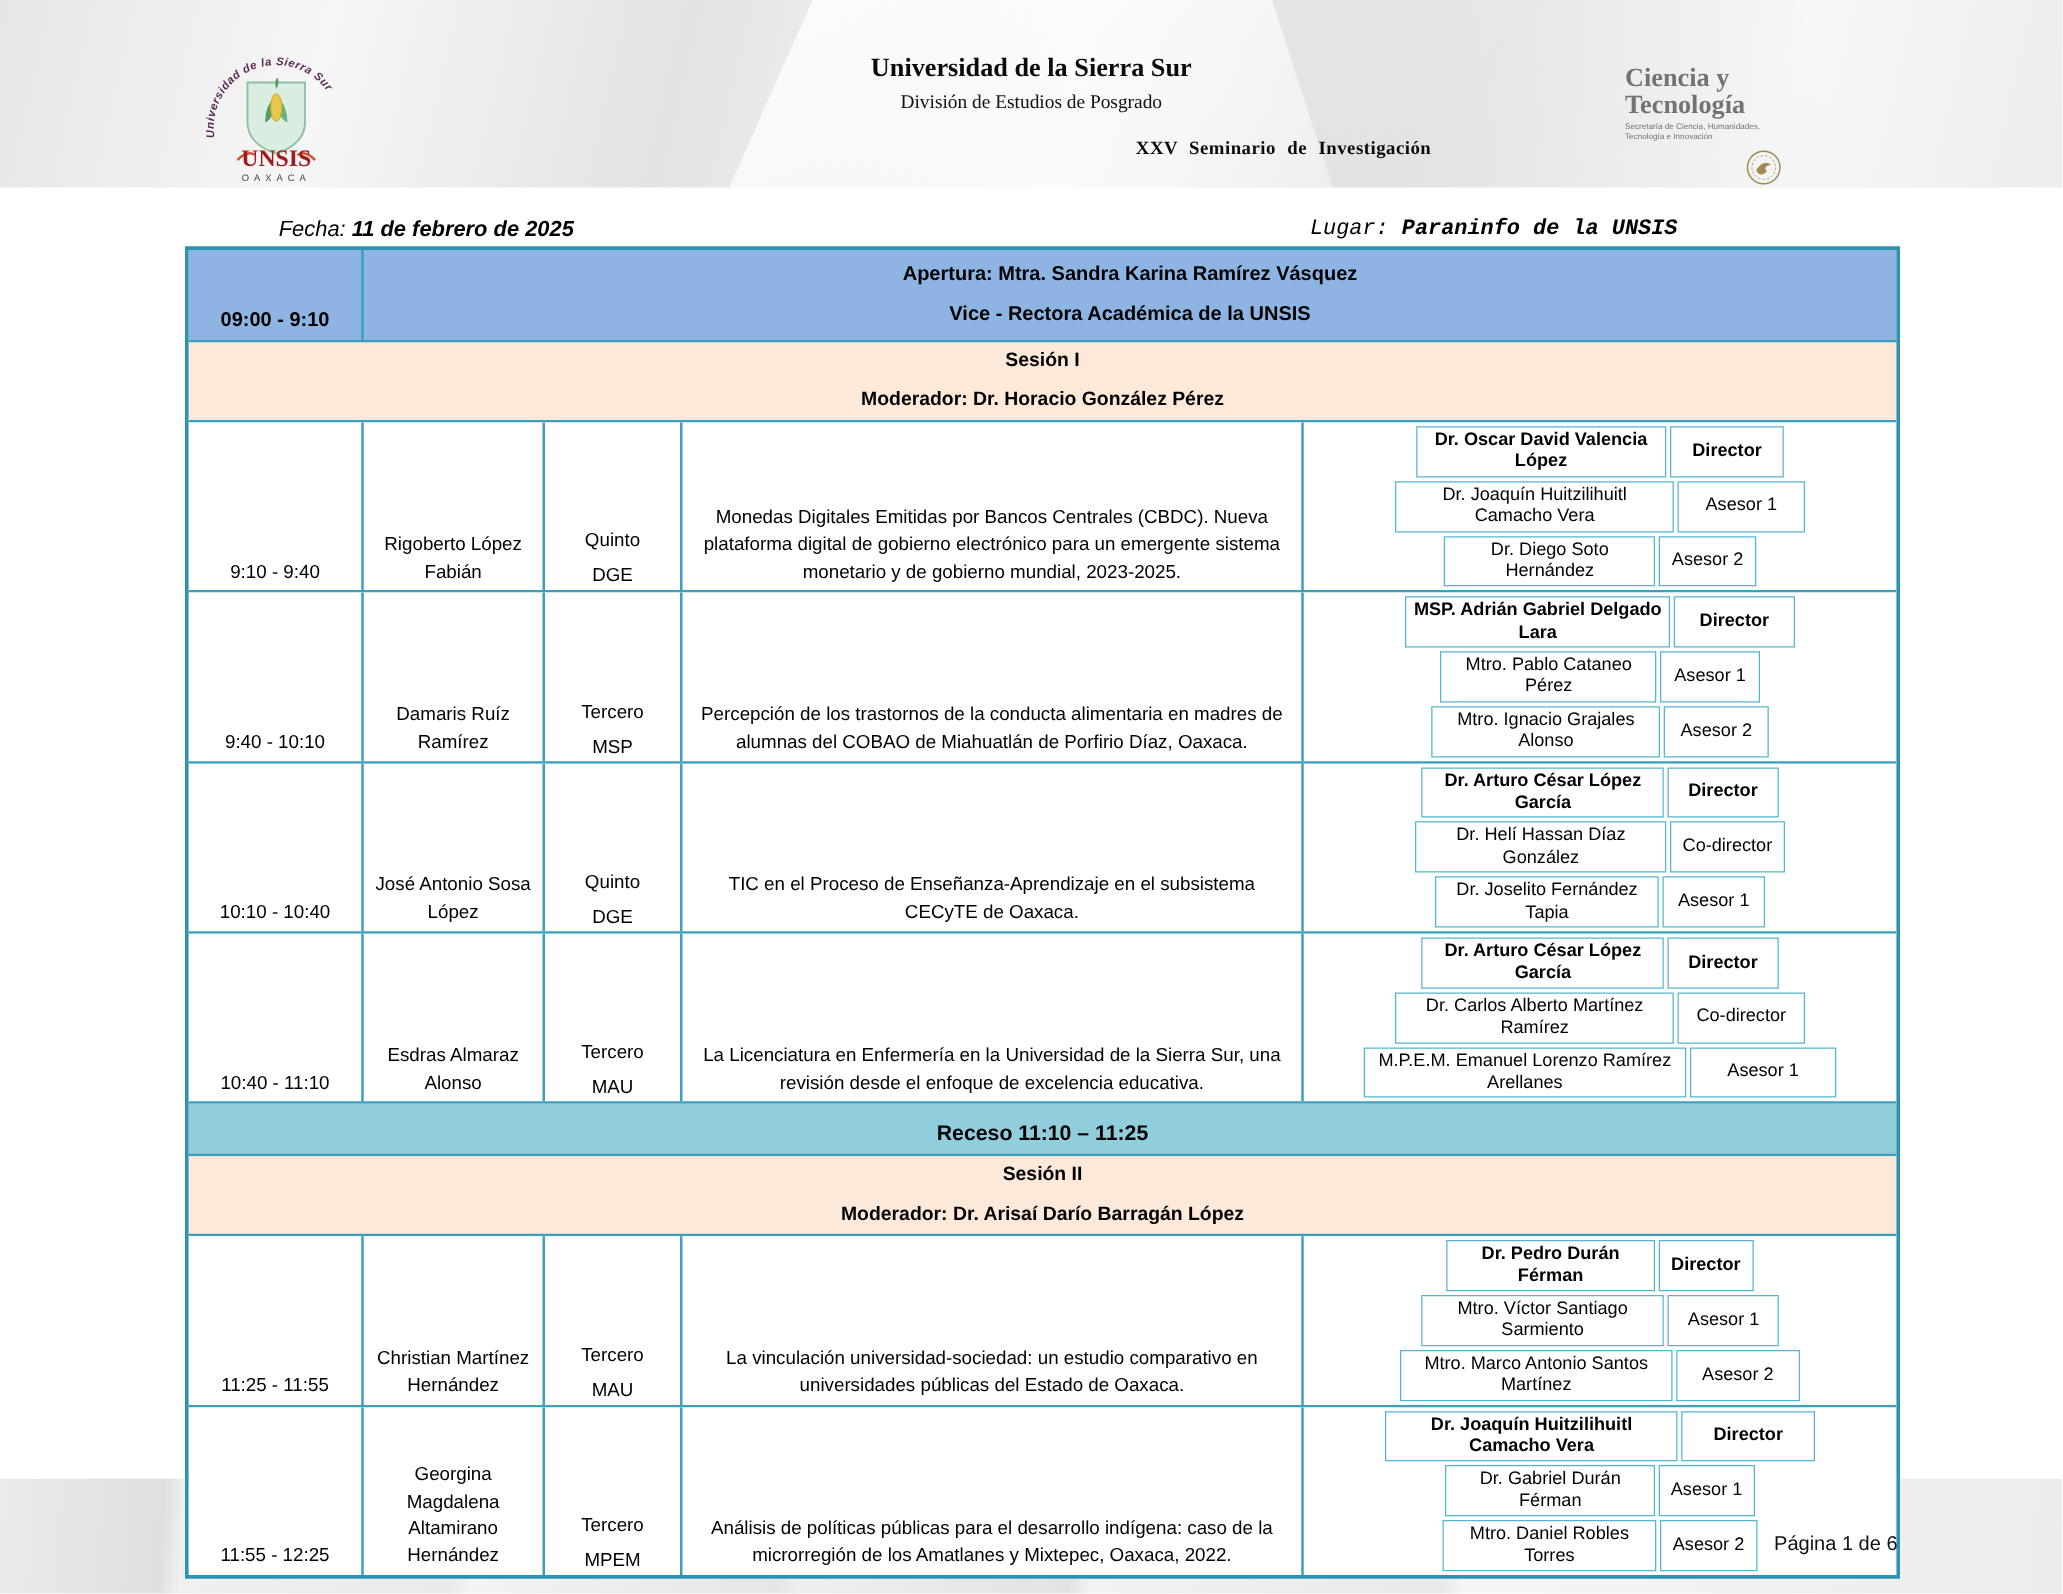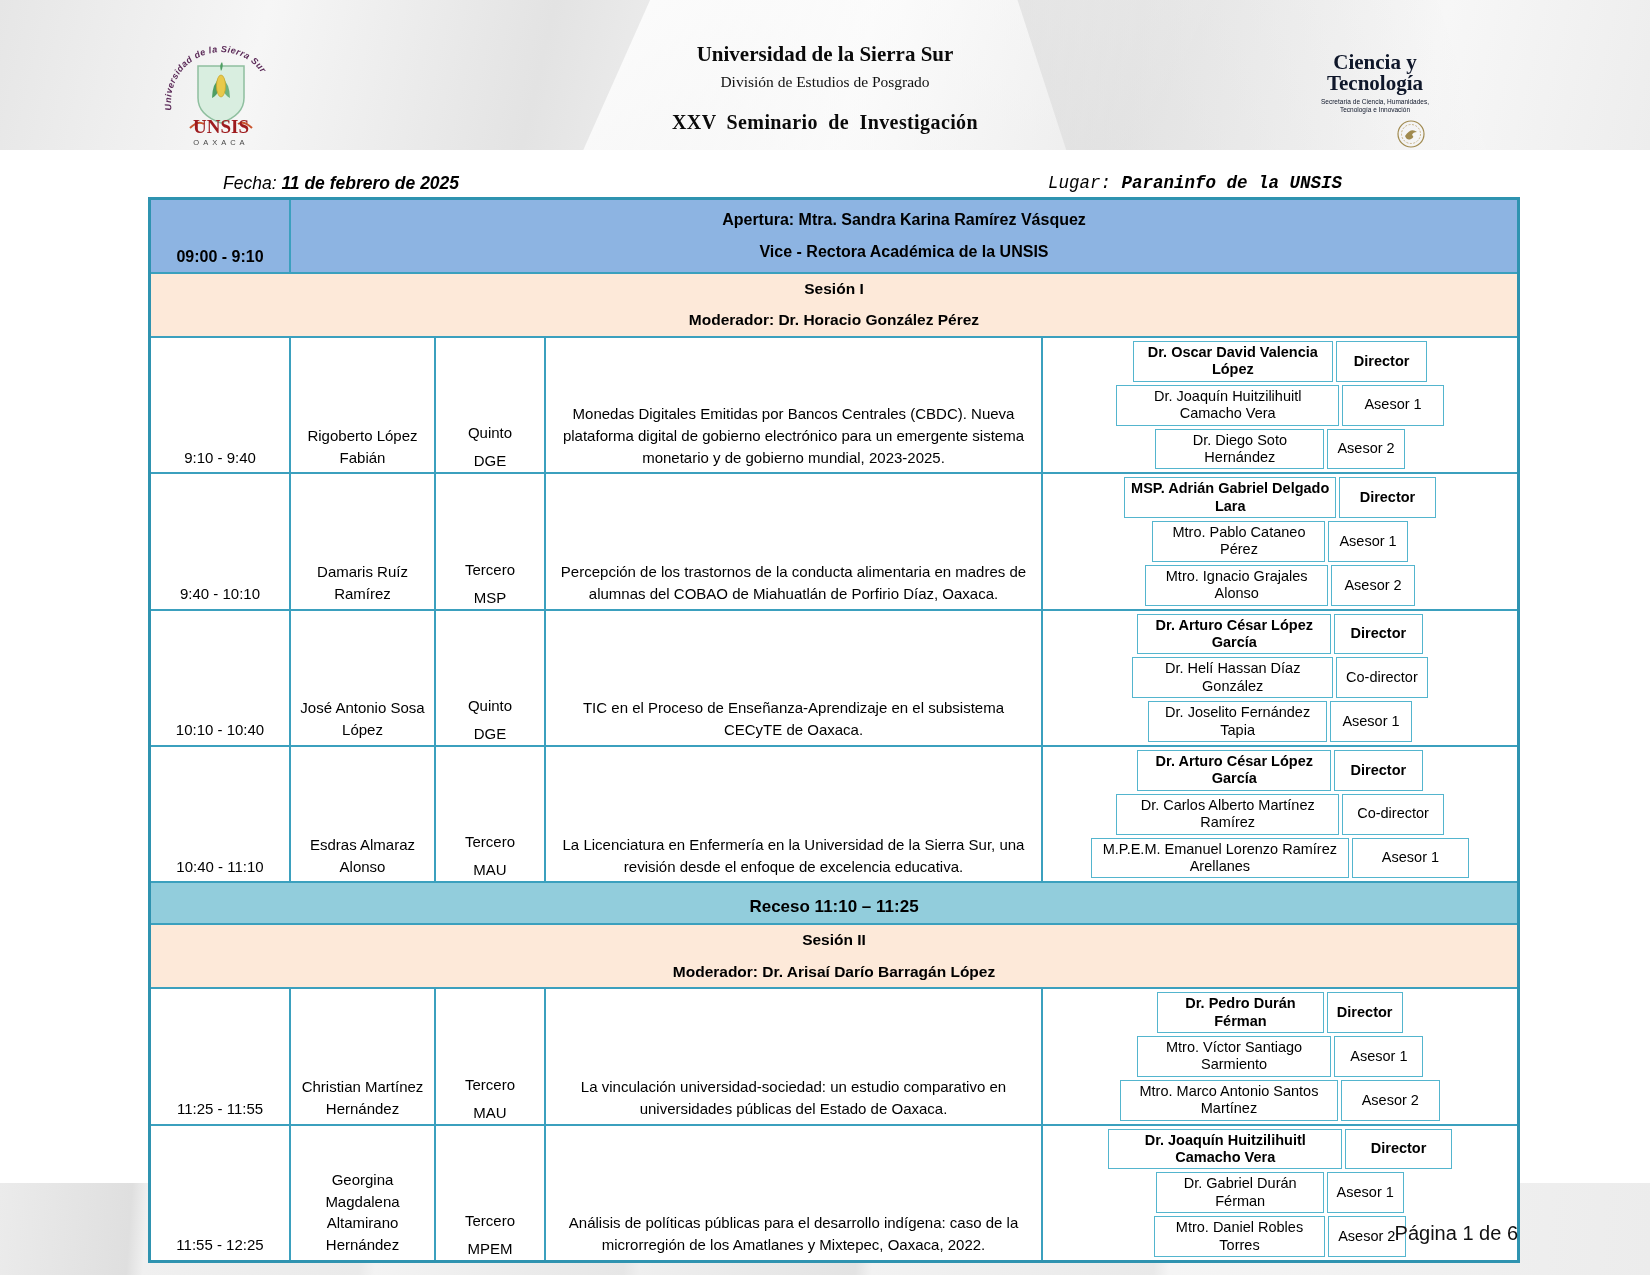--- a/index.html
+++ b/index.html
@@ -11,33 +11,33 @@
   .banner { position:absolute; top:0; left:0; width:1650px; height:150px; overflow:hidden;
     background:linear-gradient(103deg,#e6e6e6 0%,#f6f6f6 16%,#e3e3e3 33%,#fbfbfb 52%,#ebebeb 68%,#f7f7f7 86%,#ededed 100%); }
   .banner::before { content:''; position:absolute; left:610px; top:-60px; width:560px; height:300px;
     background:linear-gradient(115deg, rgba(255,255,255,0.85), rgba(230,230,230,0.25)); transform:skewX(-24deg); }
   .banner::after { content:''; position:absolute; left:1050px; top:-30px; width:420px; height:260px;
     background:linear-gradient(100deg, rgba(215,215,215,0.55), rgba(255,255,255,0.1)); transform:skewX(18deg); }
 
   
   .footband { position:absolute; bottom:0; left:0; width:1650px; height:92px;
     background:linear-gradient(94deg,#ebebeb 0%,#dfdfdf 8%,#f0f0f0 9%,#eaeaea 22%,#f3f3f3 23%,#e6e6e6 38%,#efefef 39%,#e3e3e3 52%,#f2f2f2 53%,#e9e9e9 70%,#f5f5f5 71%,#ececec 100%); }
-  .pagenum { position:absolute; right:132px; bottom:30px; font-size:20px; color:#111; }
+  .pagenum { position:absolute; right:132px; bottom:30px; font-size:16px; color:#111; }
 
   
   .head-center { position:absolute; top:42px; left:50%; transform:translateX(-50%); width:640px; text-align:center;
     font-family:"Liberation Serif", serif; }
   .head-univ { font-size:21px; font-weight:bold; color:#0a0a0a; }
   .head-div  { font-size:15.5px; margin-top:6px; color:#111; }
-  .head-sem  { font-size:20px; font-weight:bold; margin-top:20px; word-spacing:5px; letter-spacing:0.4px; color:#0a0a0a; }
+  .head-sem  { font-size:15px; font-weight:bold; margin-top:20px; word-spacing:5px; letter-spacing:0.4px; color:#0a0a0a;text-align:right; }
 
   .unsis-logo { position:absolute; left:160px; top:38px; width:122px; height:112px; }
 
-  .ct-logo { position:absolute; right:200px; top:52px; width:150px; text-align:center;
-    font-family:"Liberation Serif", serif; color:#0f172a; }
+  .ct-logo { position:absolute; right:200px; top:52px; width:150px; text-align:left;
+    font-family:"Liberation Serif", serif; color:#737373; }
   .ct-l1 { font-size:21px; font-weight:bold; line-height:1.0; }
   .ct-l2 { font-size:21px; font-weight:bold; line-height:1.0; }
   .ct-sub { font-size:6.5px; line-height:1.25; margin-top:4px; font-family:"Liberation Sans",sans-serif; }
   .ct-eagle { margin:5px 24px 0 auto; width:30px; height:30px; display:block; }
 
   
   .meta-row { position:absolute; top:173px; left:148px; width:1372px; display:flex; justify-content:space-between;
     font-size:17.5px; font-style:italic; }
   .meta-left { margin-left:75px; }
   .meta-right { margin-right:178px;font-family:Liberation Mono, monospace; }

